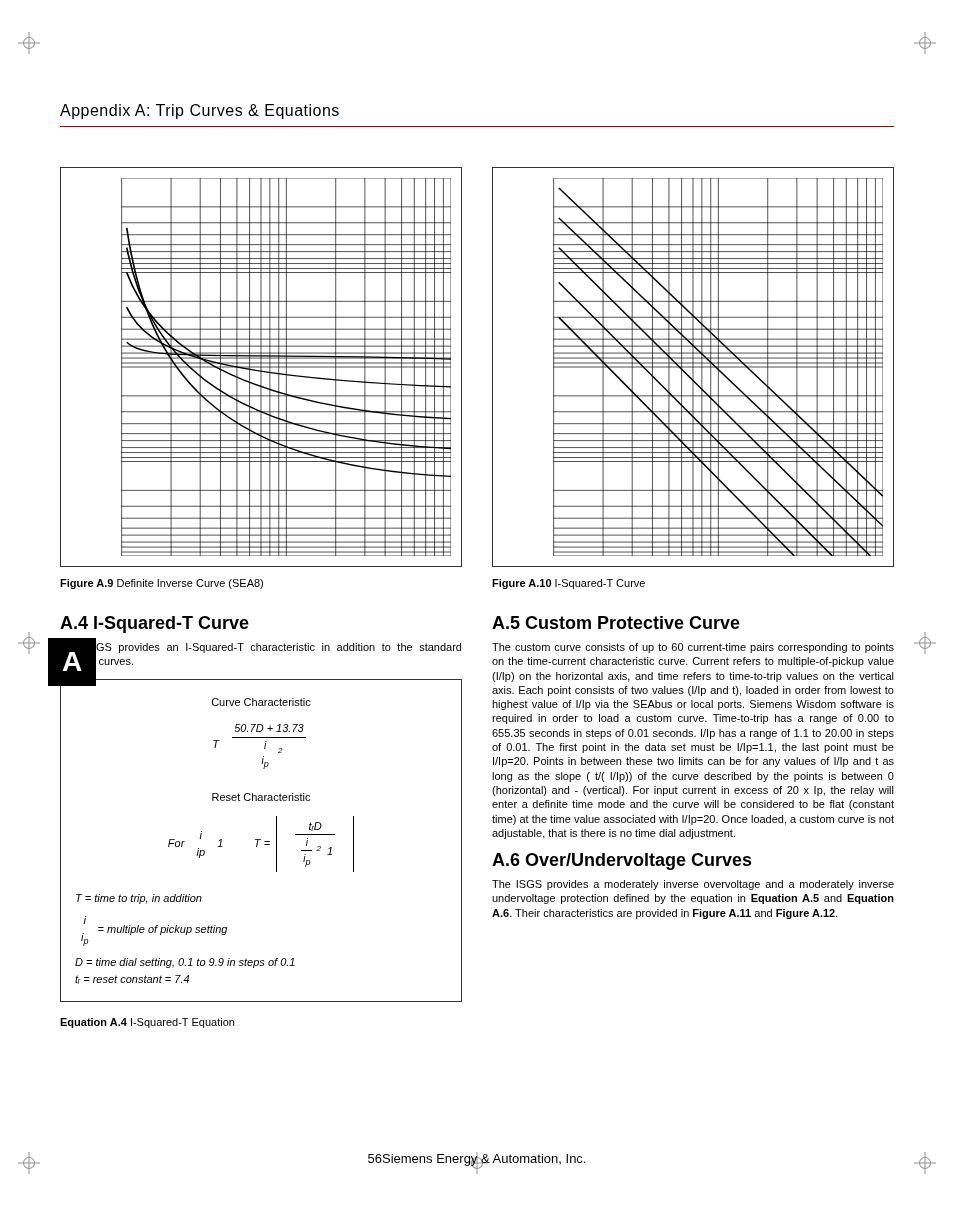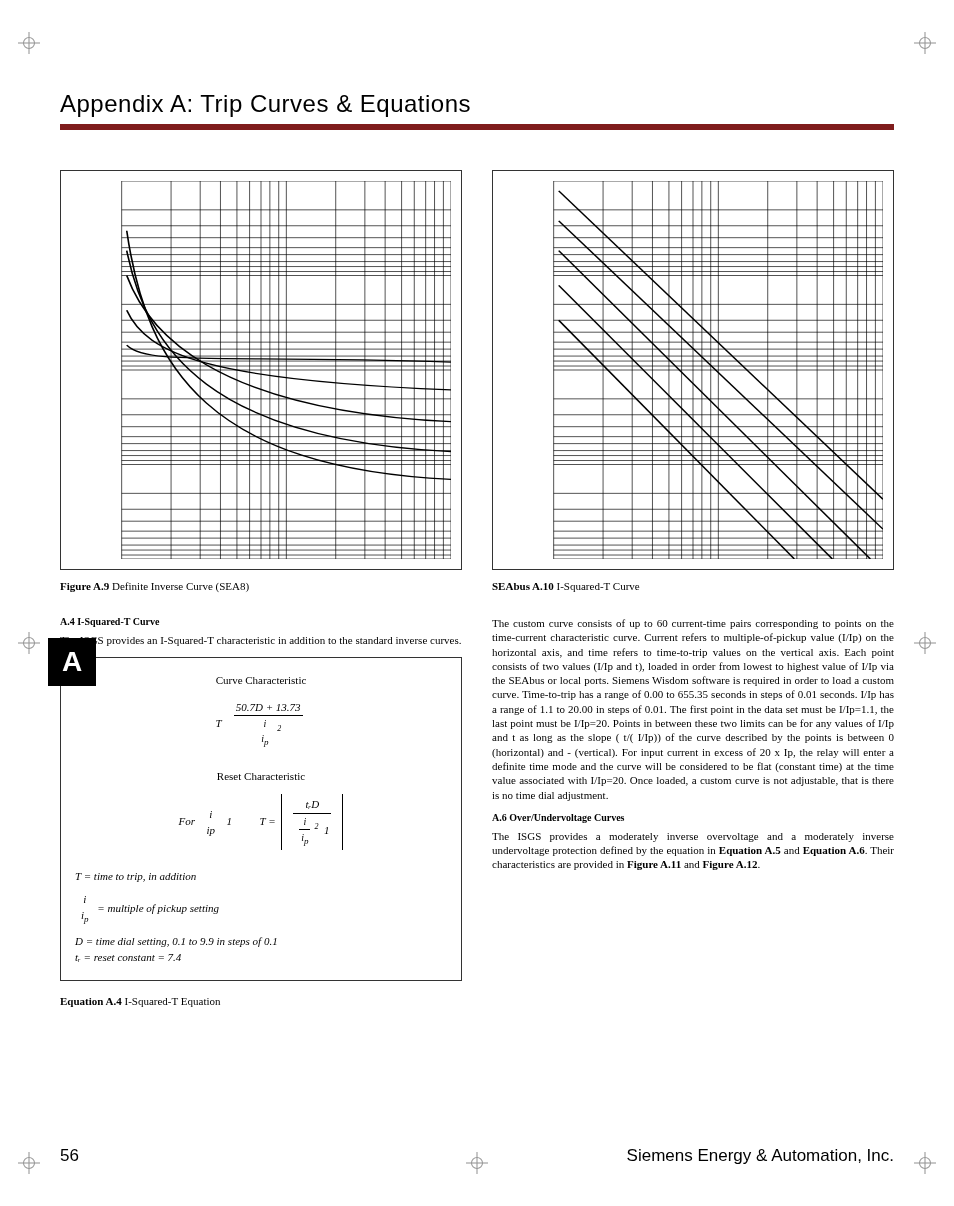--- a/index.html
+++ b/index.html
@@ -9,31 +9,31 @@
     color: #000;
   }
   .page {
     width: 954px;
     height: 1206px;
     position: relative;
     box-sizing: border-box;
     padding: 90px 60px 40px 60px;
   }
   .appendix-title {
-    font-size: 24px;
+    font-size: 16px;
     font-weight: 300;
     letter-spacing: 0.5px;
     padding-bottom: 6px;
-    border-bottom: 6px solid #7f1d1d;
+    border-bottom: 1px solid #7f1d1d;
     margin-bottom: 40px;
+    margin-top: 12px;
   }
   .columns {
     display: flex;
     gap: 30px;
-    font-family: Liberation Serif, serif;
   }
   .col {
     flex: 1;
     min-width: 0;
   }
   .chart-box {
     width: 100%;
     height: 400px;
     border: 0.5px solid #333;
     box-sizing: border-box;
@@ -41,21 +41,21 @@
     position: relative;
     padding: 10px 10px 10px 10px;
   }
   .chart-box svg { width: 100%; height: 100%; display:block; }
   .fig-caption {
     font-size: 11px;
     margin: 4px 0 24px 0;
   }
   .fig-caption b { font-weight: bold; }
   .section-head {
-    font-size: 10px;
+    font-size: 18px;
     font-weight: bold;
     margin: 4px 0 6px 0;
   }
   .body-text {
     font-size: 11px;
     line-height: 1.3;
     text-align: justify;
     margin: 0 0 10px 0;
   }
   .eq-box {
@@ -67,43 +67,43 @@
     line-height: 1.5;
   }
   .eq-box .heading { font-style: normal; text-align:center; margin-bottom:10px; }
   .eq-box .eq { text-align:center; margin: 8px 0 18px 0; }
   .eq-box .defs { font-style: italic; }
   .eq-box sup { font-size: 8px; }
   .eq-box sub { font-size: 9px; font-style: italic;}
   .frac { display:inline-block; vertical-align: middle; text-align:center; padding:0 4px;}
   .frac .num { display:block; border-bottom:0.8px solid #000; padding:0 2px;}
   .frac .den { display:block; padding:0 2px; }
-  .abs { display:inline-block; border-left:0.8px solid #000; border-right:0.8px solid #000; padding:2px 7px; vertical-align:middle;}
+  .abs { display:inline-block; border-left:0.8px solid #000; border-right:0.8px solid #000; padding:2px 14px; vertical-align:middle;}
   .side-tab {
     position: absolute;
     left: 48px;
     top: 638px;
     width: 48px;
     height: 48px;
     background: #000;
     color:#fff;
     font-size: 28px;
     font-weight: bold;
     display:flex;
     align-items:center;
     justify-content:center;
   }
   .footer {
     position:absolute;
     bottom: 40px;
     left: 60px;
     right: 60px;
     display:flex;
-    justify-content:space-between;
-    font-size: 17px;
+    justify-content:center;
+    font-size: 13px;
   }
   .reg-mark {
     position:absolute;
     width:22px; height:22px;
   }
   .reg-mark svg { width:100%; height:100%; display:block; }
   .rm-tl { left: 18px;  top: 32px; }
   .rm-tr { right:18px;  top: 32px; }
   .rm-ml { left: 18px;  top: 632px; }
   .rm-mr { right:18px;  top: 632px; }
@@ -371,24 +371,25 @@
           <g stroke="#000" stroke-width="1.3" fill="none">
             <line x1="44" y1="10" x2="300" y2="320"></line>
             <line x1="44" y1="40" x2="300" y2="350"></line>
             <line x1="44" y1="70" x2="290" y2="380"></line>
             <line x1="44" y1="105" x2="260" y2="380"></line>
             <line x1="44" y1="140" x2="230" y2="380"></line>
           </g>
         </svg>
       </div>
       <div class="fig-caption">
-        <b>SEAbus A.10</b>
+        <b>Figure A.10</b>
         <span>I-Squared-T Curve</span>
       </div>
 
+      <div class="section-head">A.5  Custom Protective Curve</div>
       <p class="body-text">The custom curve consists of up to 60 current-time pairs corresponding to points on the time-current characteristic curve. Current refers to multiple-of-pickup value (I/Ip) on the horizontal axis, and time refers to time-to-trip values on the vertical axis. Each point consists of two values (I/Ip and t), loaded in order from lowest to highest value of I/Ip via the SEAbus or local ports. Siemens Wisdom software is required in order to load a custom curve. Time-to-trip has a range of 0.00 to 655.35 seconds in steps of 0.01 seconds. I/Ip has a range of 1.1 to 20.00 in steps of 0.01. The first point in the data set must be I/Ip=1.1, the last point must be I/Ip=20. Points in between these two limits can be for any values of I/Ip and t as long as the slope ( t/( I/Ip)) of the curve described by the points is between 0 (horizontal) and -  (vertical). For input current in excess of 20 x Ip, the relay will enter a definite time mode and the curve will be considered to be flat (constant time) at the time value associated with I/Ip=20. Once loaded, a custom curve is not adjustable, that is there is no time dial adjustment.</p>
 
       <div class="section-head">A.6  Over/Undervoltage Curves</div>
       <p class="body-text">
         <span>The ISGS provides a moderately inverse overvoltage and a moderately inverse undervoltage protection defined by the equation in </span><b>Equation A.5</b><span> and </span><b>Equation A.6</b><span>. Their characteristics are provided in </span><b>Figure A.11</b><span> and </span><b>Figure A.12</b><span>.</span>
       </p>
     </div>
   </div>
 
   <div class="footer">

